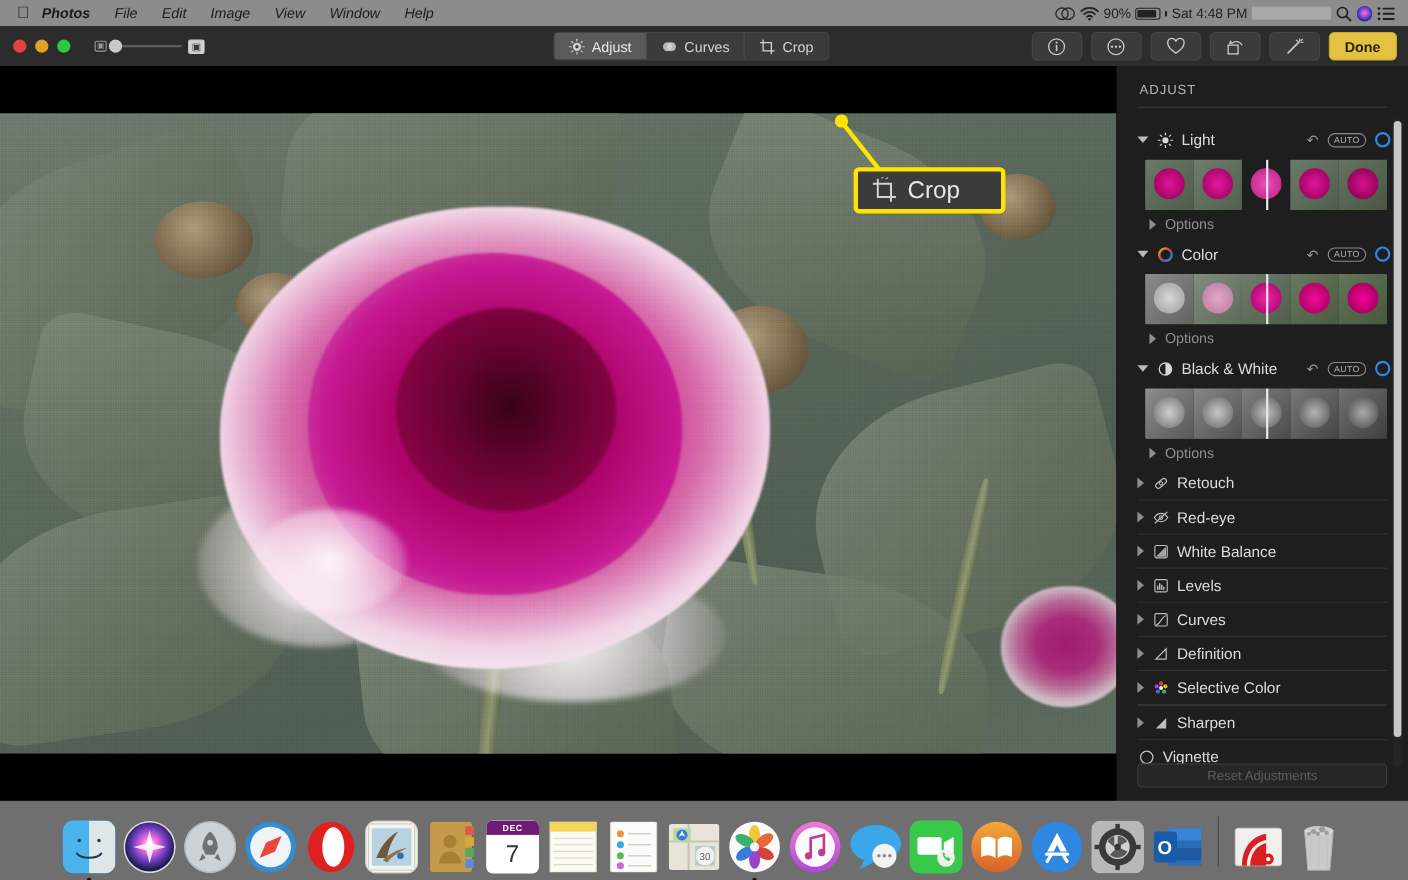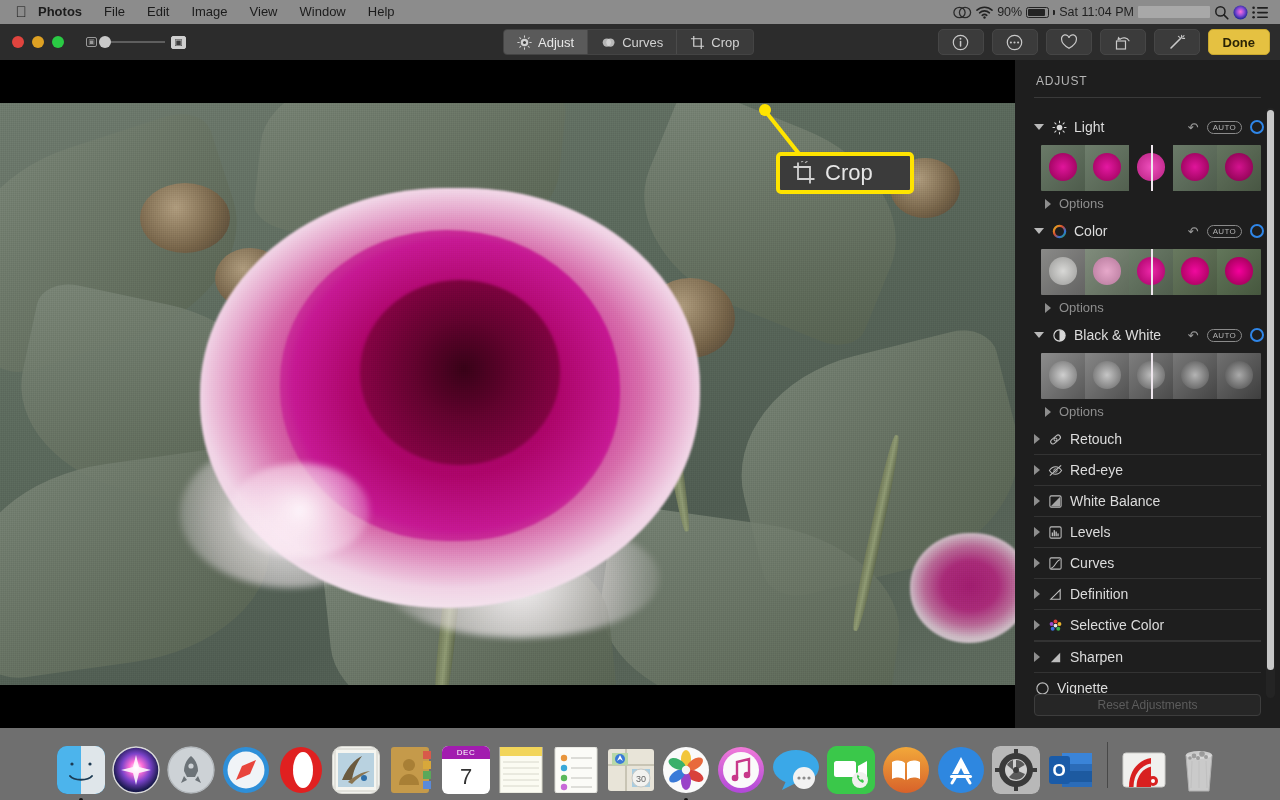--- a/index.html
+++ b/index.html
@@ -18,21 +18,21 @@
     background: #8c8c8c;
     display: flex; align-items: center;
     padding: 0 8px;
     font-size: 13px; color: #1b1b1b;
   }
   .menubar .mb-left { display: flex; align-items: center; gap: 0; }
   .mb-apple {
     width: 26px; text-align: center; font-size: 15px; line-height: 1;
     color: #141414; padding-bottom: 2px;
   }
-  .mb-item { padding: 0 11px; line-height: 24px; white-space: nowrap; }
+  .mb-item { padding: 0 11px; line-height: 24px; white-space: nowrap; font-style: italic; }
   .mb-item.bold { font-weight: bold; padding-left: 4px; }
   .menubar .mb-right {
     margin-left: auto; display: flex; align-items: center; gap: 4px;
     padding-right: 4px;
   }
   .mb-stat { display: flex; align-items: center; font-size: 12.5px; color: #1f1f1f; }
   .mb-redact {
     width: 72px; height: 12px; background: #a8a8a8; border-radius: 1px;
   }
   .battery-wrap { display: flex; align-items: center; gap: 4px; }
@@ -296,21 +296,21 @@
             <path d="M3.6 6.8a7.2 7.2 0 0 1 9.8 0" fill="none" stroke="#222" stroke-width="1.6" stroke-linecap="round"></path>
             <path d="M6.2 9.3a3.5 3.5 0 0 1 4.6 0" fill="none" stroke="#222" stroke-width="1.6" stroke-linecap="round"></path>
             <circle cx="8.5" cy="11.5" r="1.2" fill="#222"></circle>
           </svg>
       </div>
       <div class="mb-stat battery-wrap">
         <span>90%</span>
         <span class="battery-body"></span>
         <span class="battery-tip"></span>
       </div>
-      <div class="mb-stat">Sat 11:04 PM</div>
+      <div class="mb-stat">Sat 4:48 PM</div>
       <div class="mb-redact"></div>
       <div class="mb-stat">
         <svg width="15" height="15" viewBox="0 0 15 15">
             <circle cx="6.4" cy="6.4" r="4.6" fill="none" stroke="#1f1f1f" stroke-width="1.5"></circle>
             <line x1="9.9" y1="9.9" x2="13.8" y2="13.8" stroke="#1f1f1f" stroke-width="1.6" stroke-linecap="round"></line>
           </svg>
       </div>
       <div class="mb-stat">
         <svg width="15" height="15" viewBox="0 0 15 15">
             <defs>
@@ -830,21 +830,21 @@
         <rect x="34" y="24" width="8" height="8" fill="#5aa85a"></rect>
             <rect x="34" y="34" width="8" height="8" fill="#5a8ad8"></rect>
         <circle cx="20" cy="18" r="6" fill="#a87f35"></circle>
             <path d="M10 38c0-7 5-11 10-11s10 4 10 11z" fill="#a87f35"></path>
           </svg>
       </div>
     </div>
 
     <div class="dock-item">
       <div class="dock-icon" style="background:#fff;border-radius:6px;flex-direction:column;justify-content:flex-start;">
-        <div style="width:100%;height:13px;background:#a21caf;color:#fff;font-size:8px;font-weight:normal;display:flex;align-items:center;justify-content:center;letter-spacing:.5px;">DEC</div>
+        <div style="width:100%;height:13px;background:#701a75;color:#fff;font-size:8px;font-weight:bold;display:flex;align-items:center;justify-content:center;letter-spacing:.5px;">DEC</div>
         <div style="flex:1;display:flex;align-items:center;justify-content:center;color:#333;font-size:22px;">7</div>
       </div>
     </div>
 
     <div class="dock-item">
       <div class="dock-icon" style="border-radius:3px;">
         <svg width="44" height="46" viewBox="0 0 44 46">
             <rect x="1" y="0" width="42" height="46" fill="#fbfbf2" stroke="#d9d9cc"></rect>
         <rect x="1" y="0" width="42" height="9" fill="#f2d55a"></rect>
         <g stroke="#d8d8cc" stroke-width="1">

